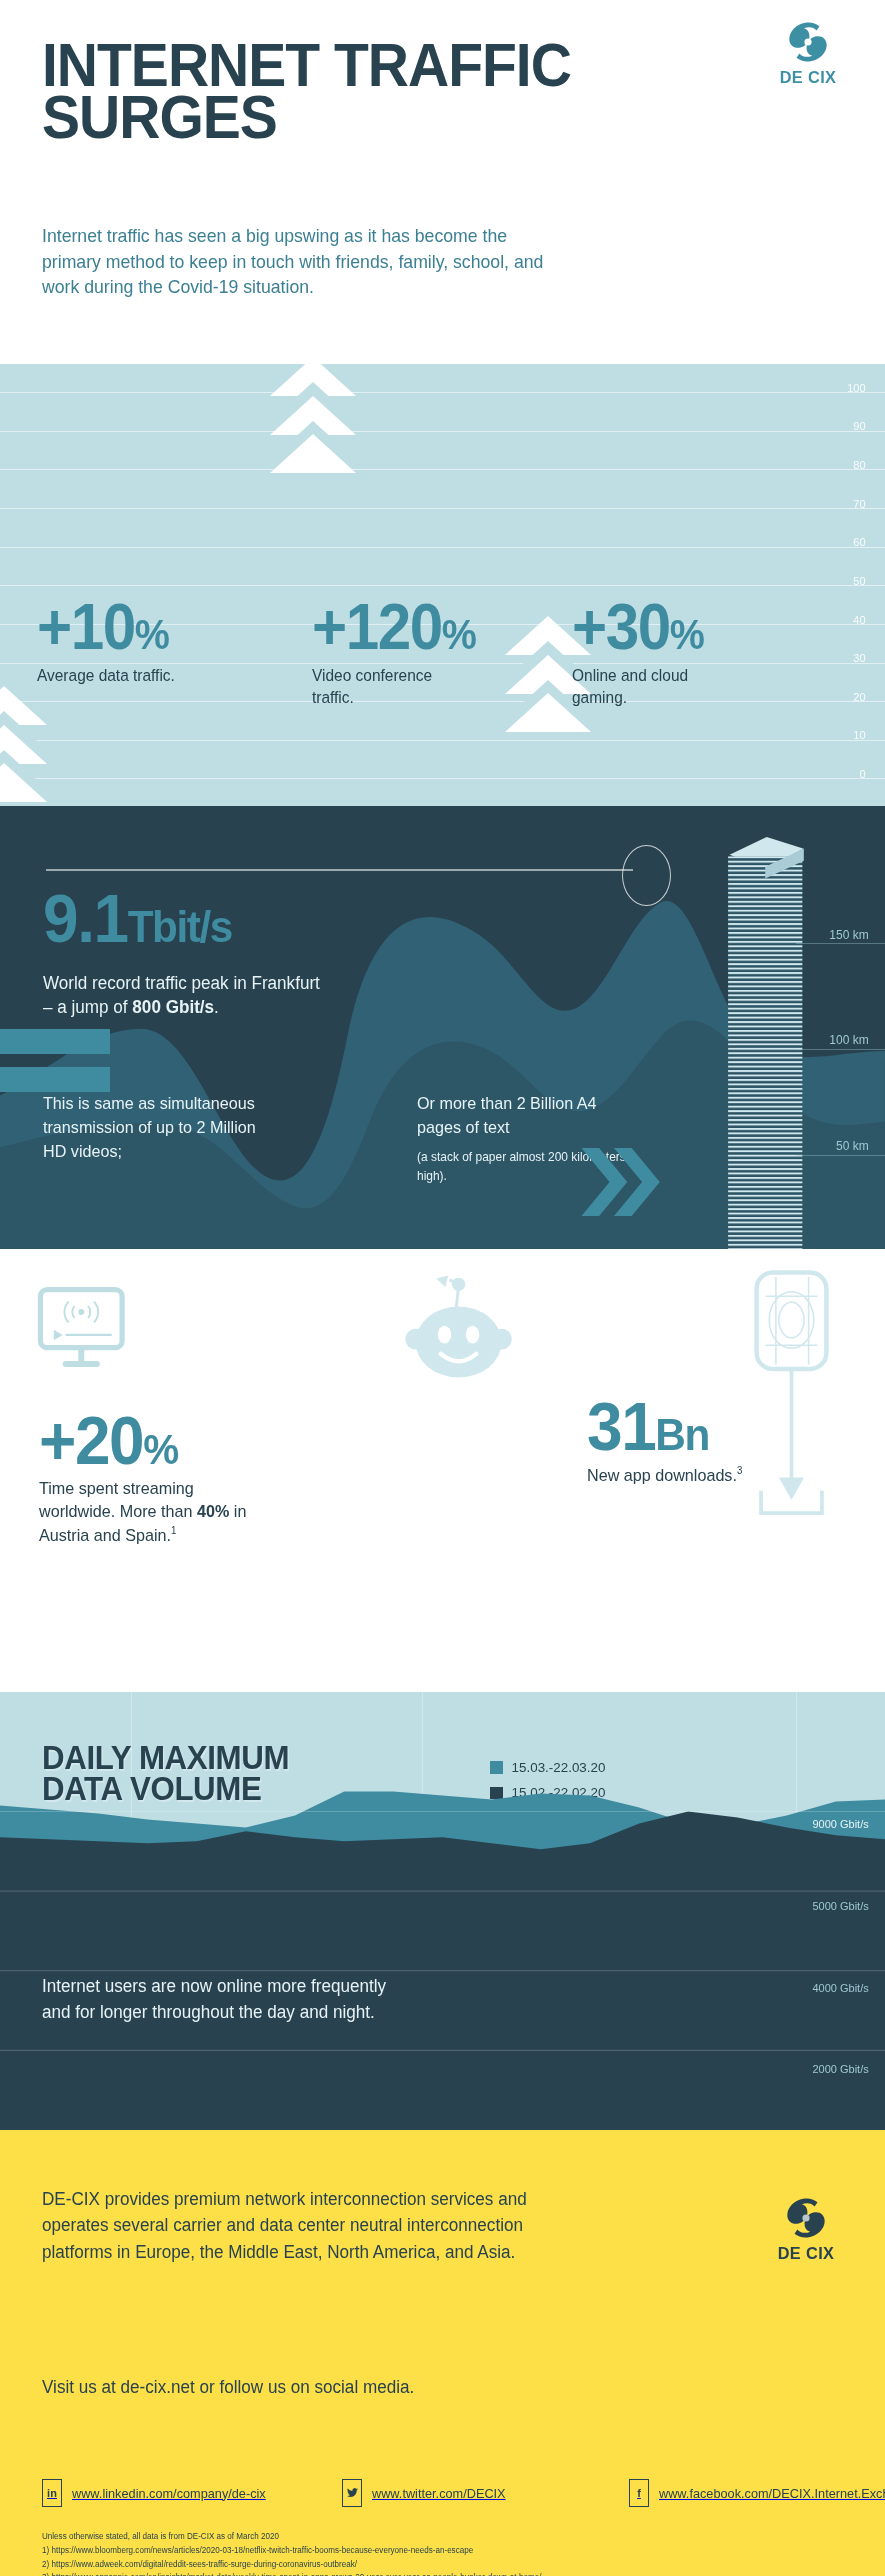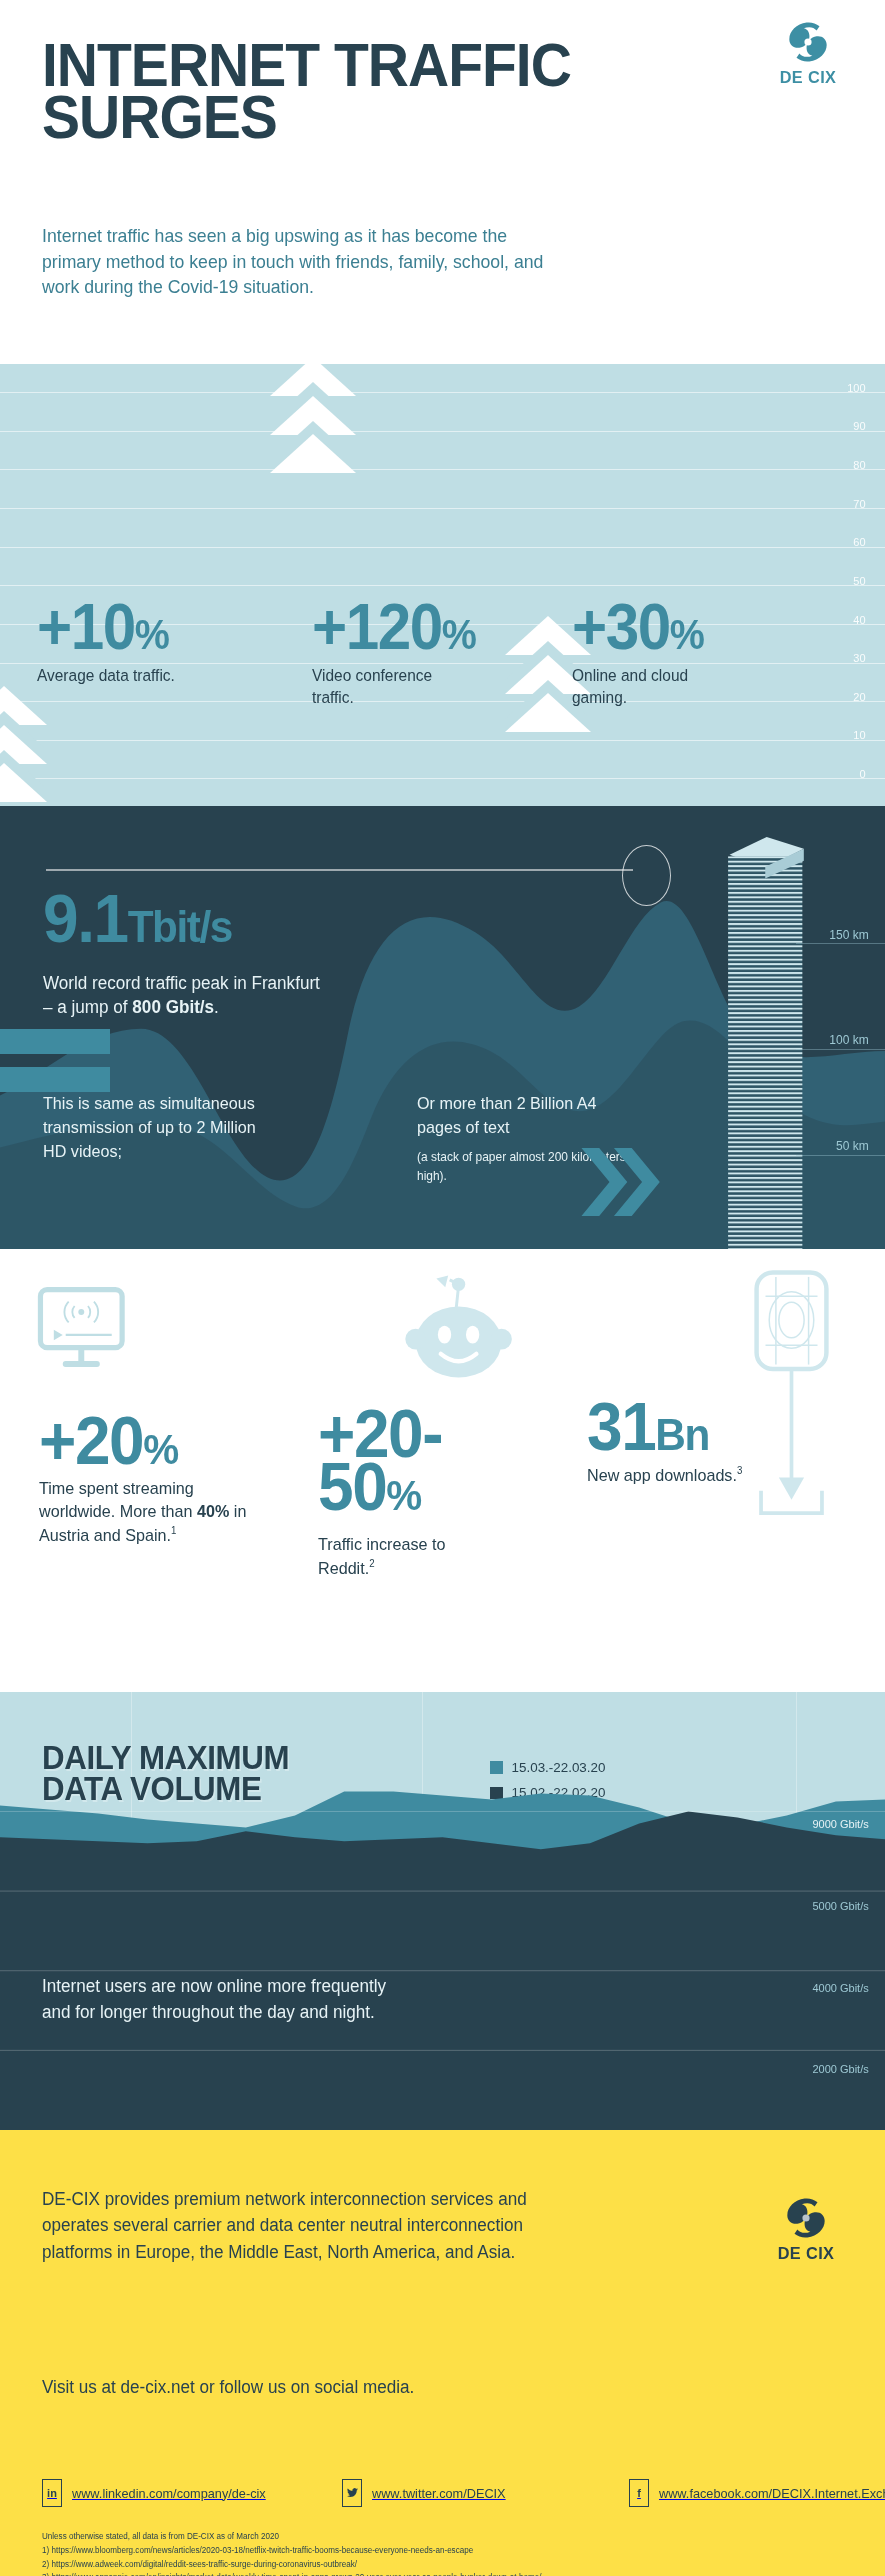--- a/index.html
+++ b/index.html
@@ -461,27 +461,20 @@
       <path d="M24 300 L24 330 L106 330 L106 300" fill="none" stroke="#cfe7ed" stroke-width="5"></path>
     </svg>
 
     <div class="w-stat" style="left:39px; top:163px;">
       <div class="big"><span>+20</span><span class="pct">%</span></div>
       <div class="cap" style="width:230px;">
         Time spent streaming worldwide. More than <b>40%</b> in Austria and Spain.<sup>1</sup>
       </div>
     </div>
 
-    <div class="w-stat" style="left:318px; top:156px;">
-      <div class="big"><span>+20-</span></div>
-      <div class="big" style="margin-top:-4.5px;"><span>50</span><span class="pct">%</span></div>
-      <div class="cap" style="width:186px; margin-top:19.3px;">
-        Traffic increase to Reddit.<sup>2</sup>
-      </div>
-    </div>
 
     <div class="w-stat" style="left:587px; top:149px;">
       <div class="big"><span>31</span><span class="bn">Bn</span></div>
       <div class="cap" style="width:223px;">
         New app downloads.<sup>3</sup>
       </div>
     </div>
   </div>
 
   <div class="sec-chart">

